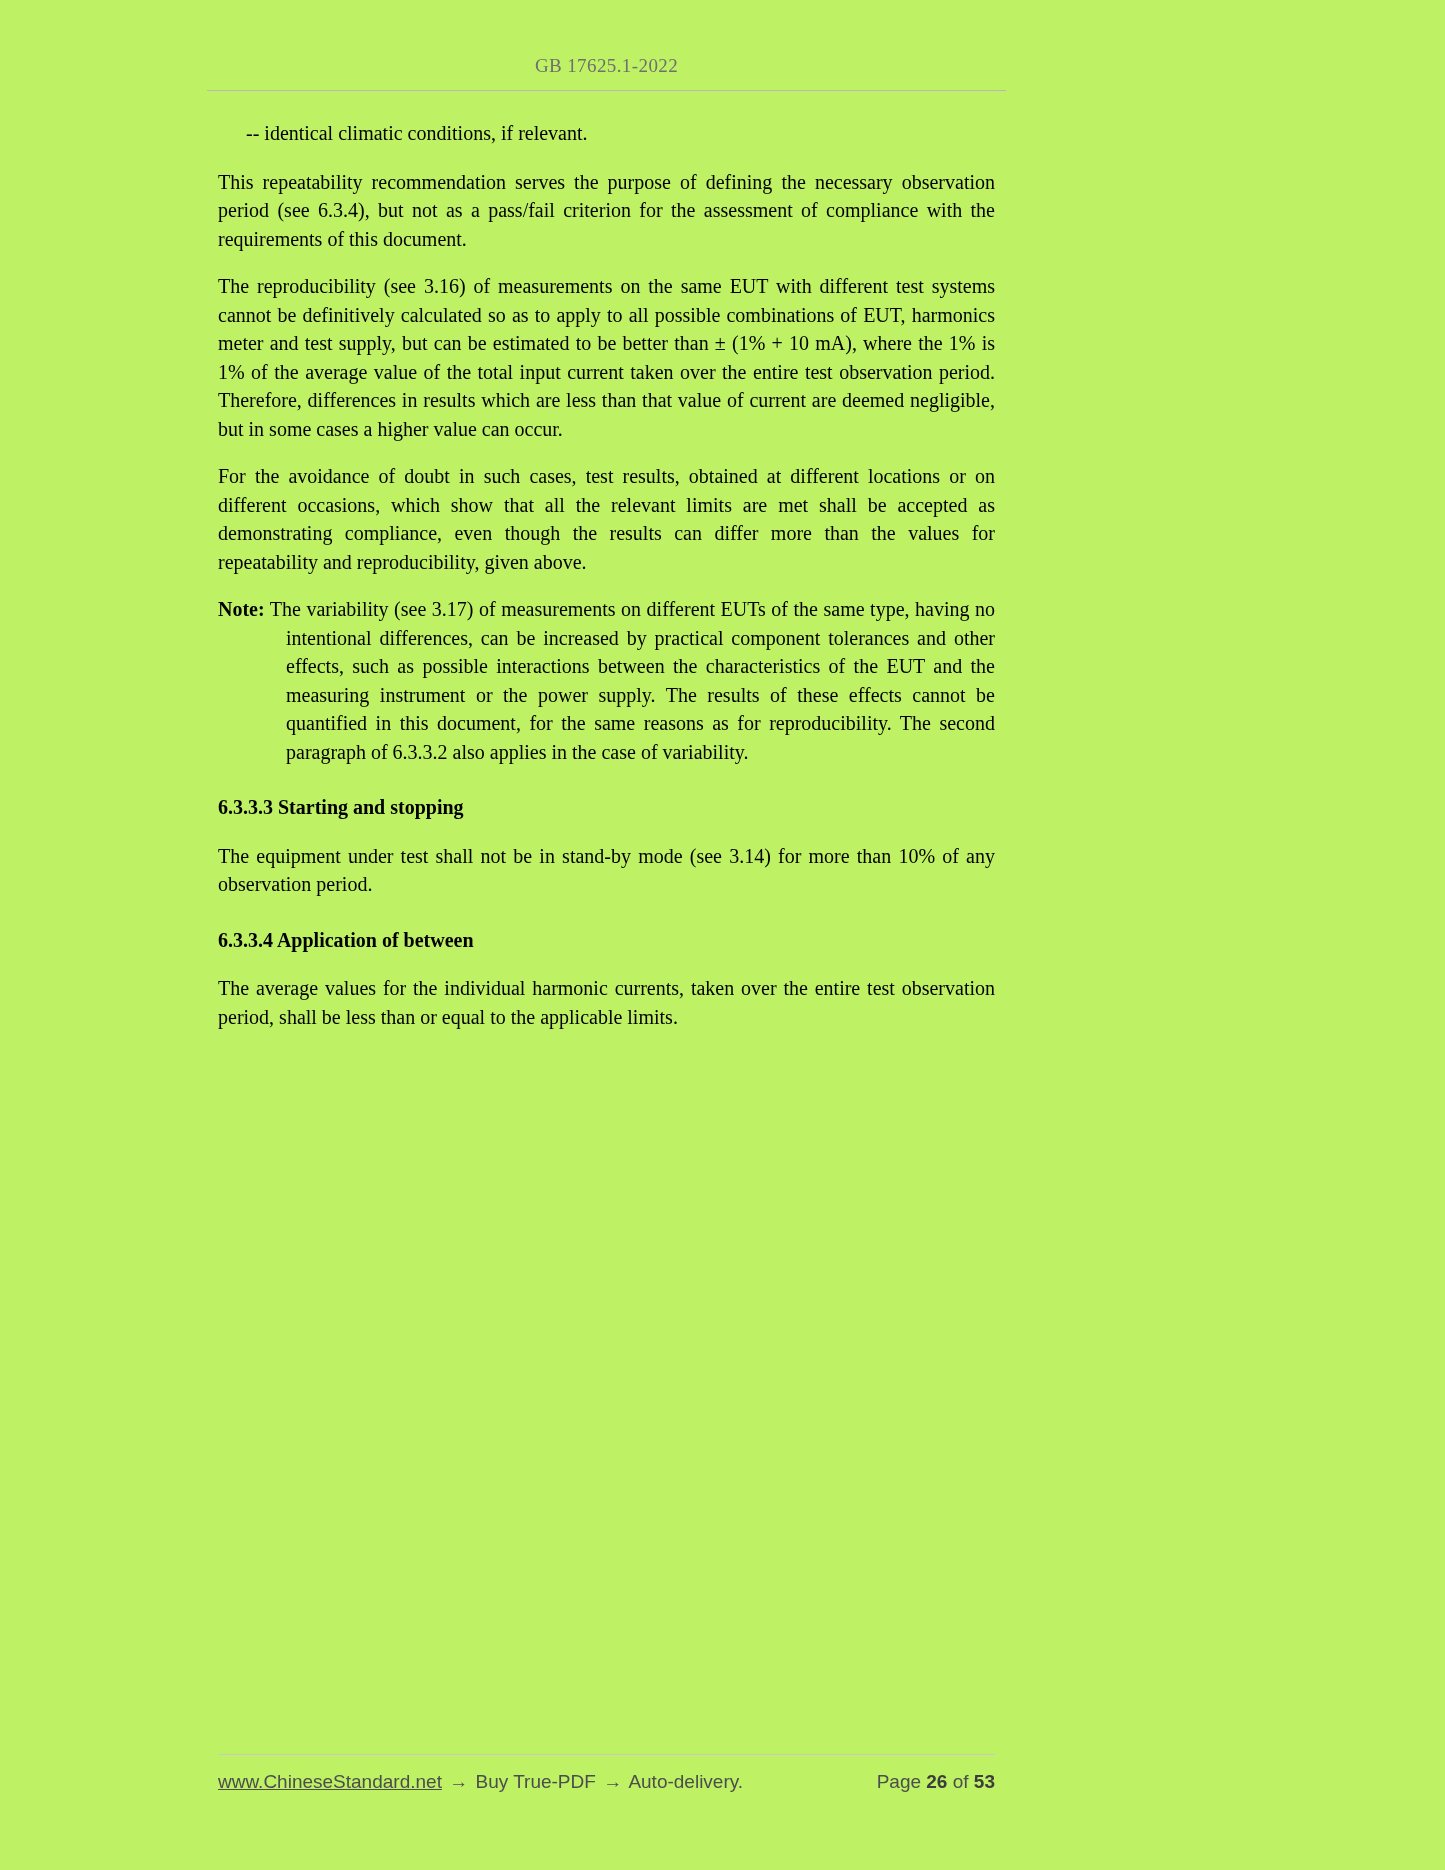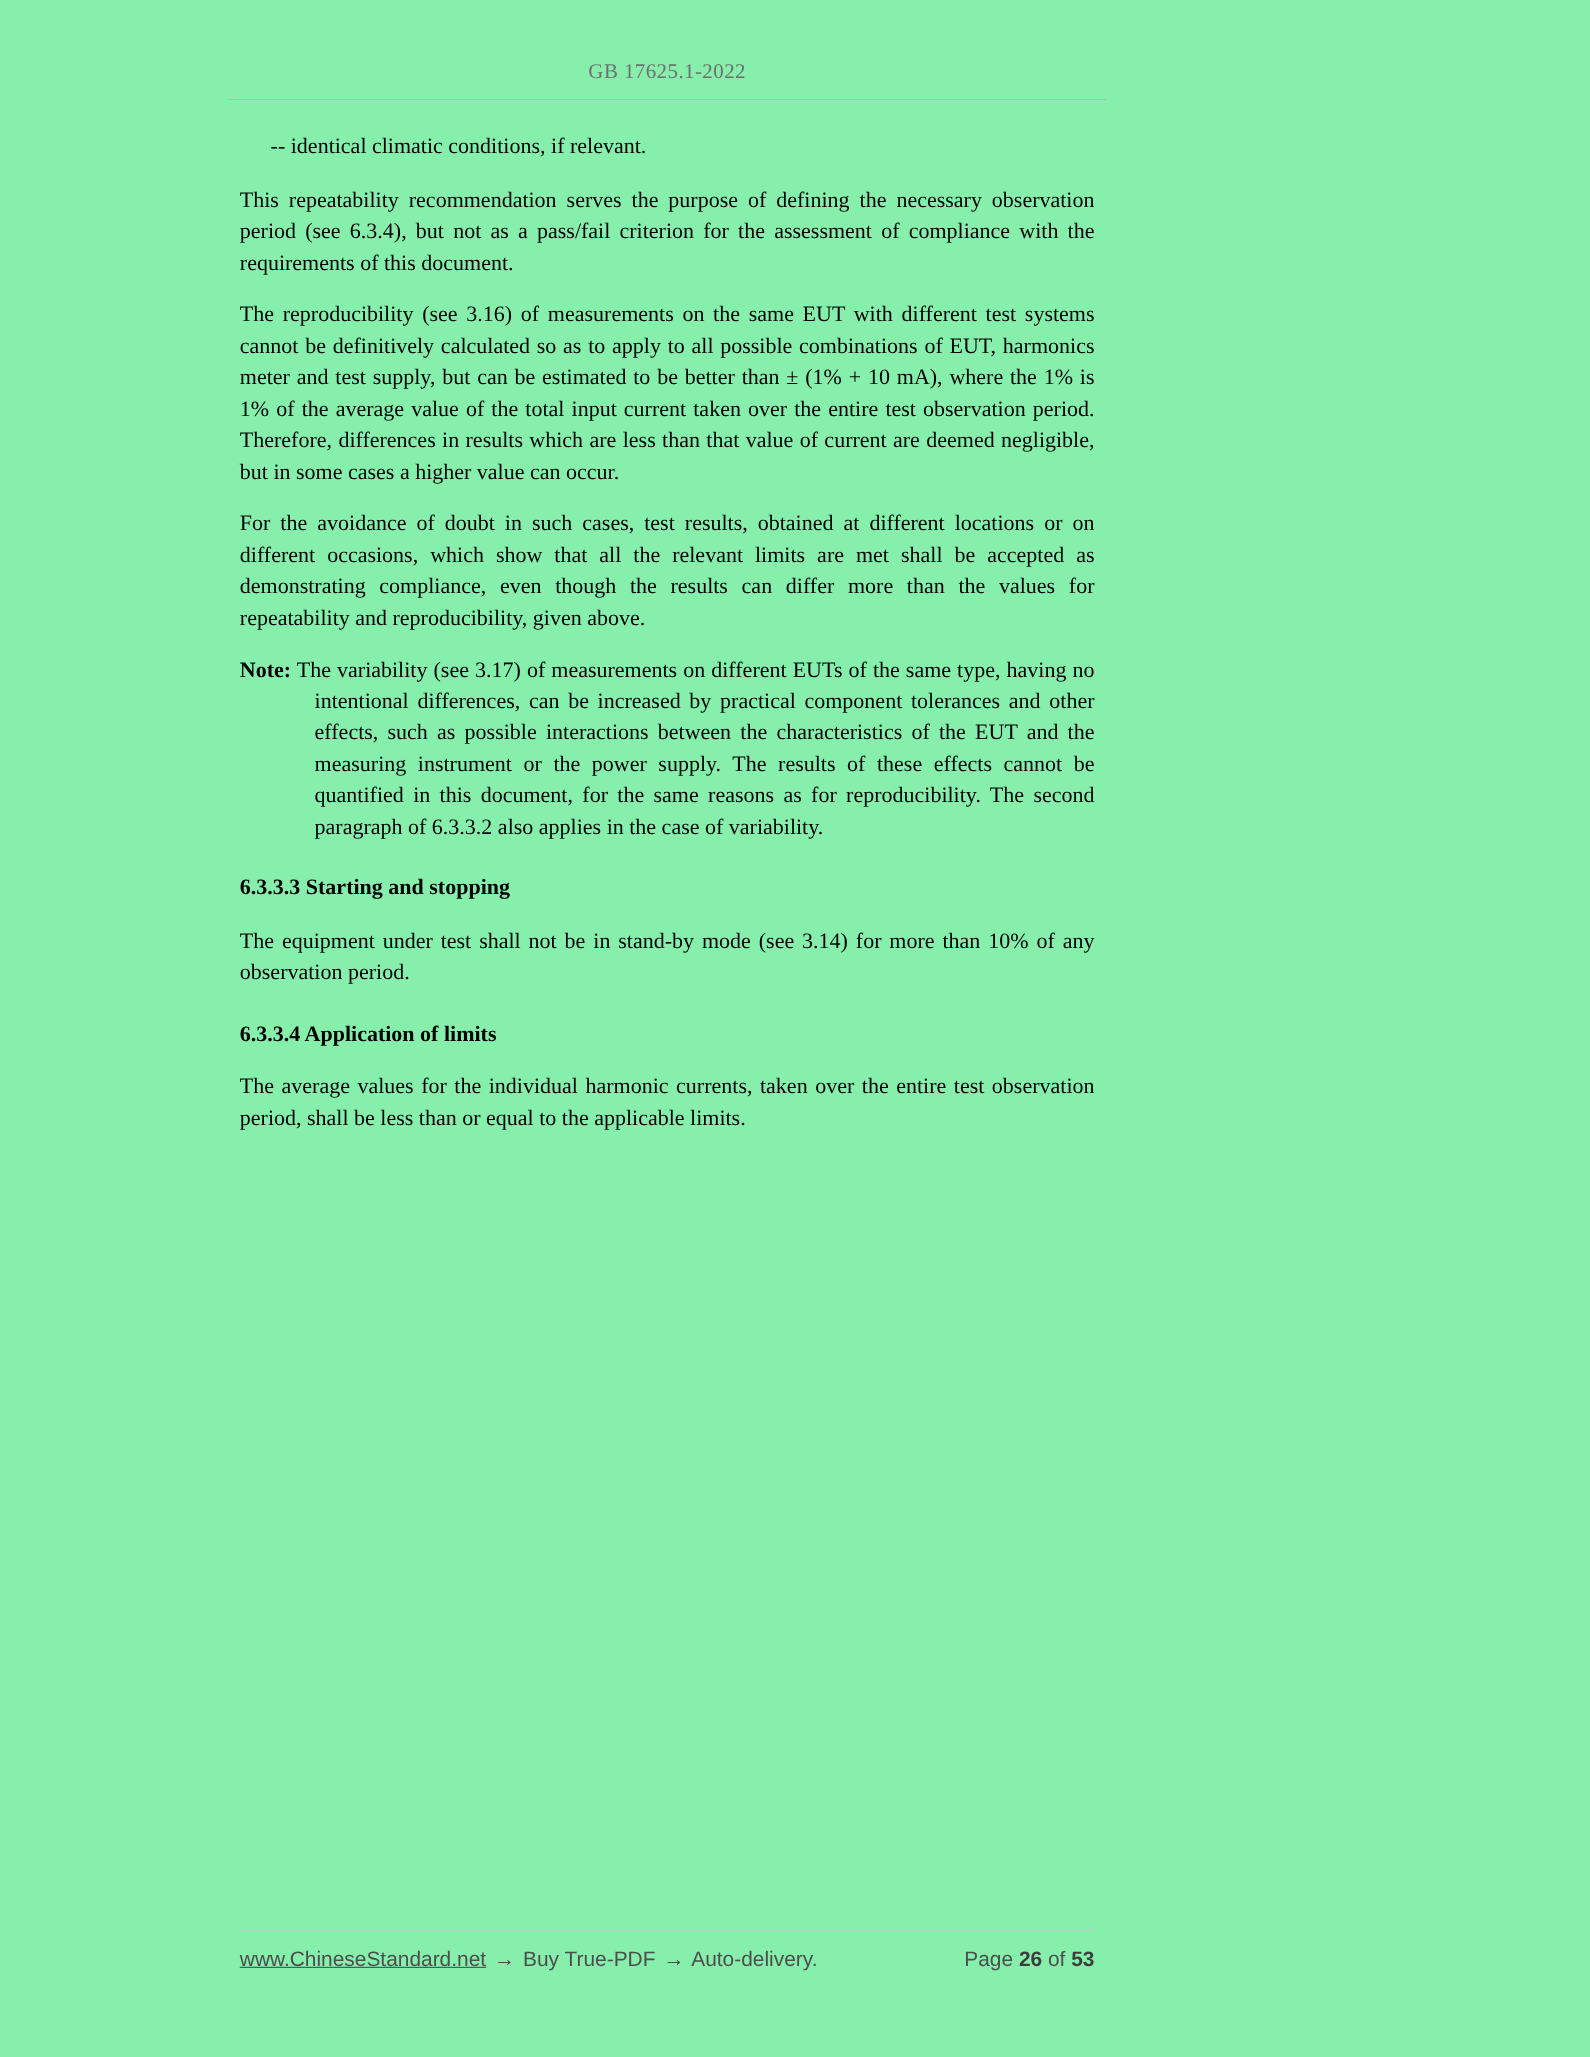--- a/index.html
+++ b/index.html
@@ -10,21 +10,21 @@
     font-family: "Liberation Serif", serif;
     color: #000000;
     position: relative;
     overflow: hidden;
   }
   .page {
     position: absolute;
     top: 0; left: 0;
     width: 1445px;
     height: 1870px;
-    background: #86efac;
+    background: #bef264;
   }
   .doc-header {
     position: absolute;
     top: 55px;
     left: 218px;
     width: 777px;
     text-align: center;
     font-size: 19px;
     color: #6f6f6f;
     letter-spacing: 0.4px;
@@ -114,21 +114,21 @@
     <p class="para">For the avoidance of doubt in such cases, test results, obtained at different locations or on different occasions, which show that all the relevant limits are met shall be accepted as demonstrating compliance, even though the results can differ more than the values for repeatability and reproducibility, given above.</p>
 
     <p class="note"><b>Note:</b> <span>The variability (see 3.17) of measurements on different EUTs of the same type, having no intentional differences, can be increased by practical component tolerances and other effects, such as possible interactions between the characteristics of the EUT and the measuring instrument or the power supply. The results of these effects cannot be quantified in this document, for the same reasons as for reproducibility. The second paragraph of 6.3.3.2 also applies in the case of variability.</span></p>
 
 
     <h3 class="heading">6.3.3.3 Starting and stopping</h3>
 
 
     <p class="para">The equipment under test shall not be in stand-by mode (see 3.14) for more than 10% of any observation period.</p>
 
-    <h3 class="heading">6.3.3.4 Application of limits</h3>
+    <h3 class="heading">6.3.3.4 Application of between</h3>
 
     <p class="para">The average values for the individual harmonic currents, taken over the entire test observation period, shall be less than or equal to the applicable limits.</p>
 
   </div>
 
   <div class="footer-rule"></div>
 
   <div class="doc-footer">
     <div class="footer-left"><span class="site-link">www.ChineseStandard.net</span> <span class="arrow">→</span> <span>Buy True-PDF</span> <span class="arrow">→</span> <span>Auto-delivery.</span></div>
     <div class="footer-right"><span>Page</span> <span class="page-num">26</span> <span>of</span> <span class="page-num">53</span></div>

